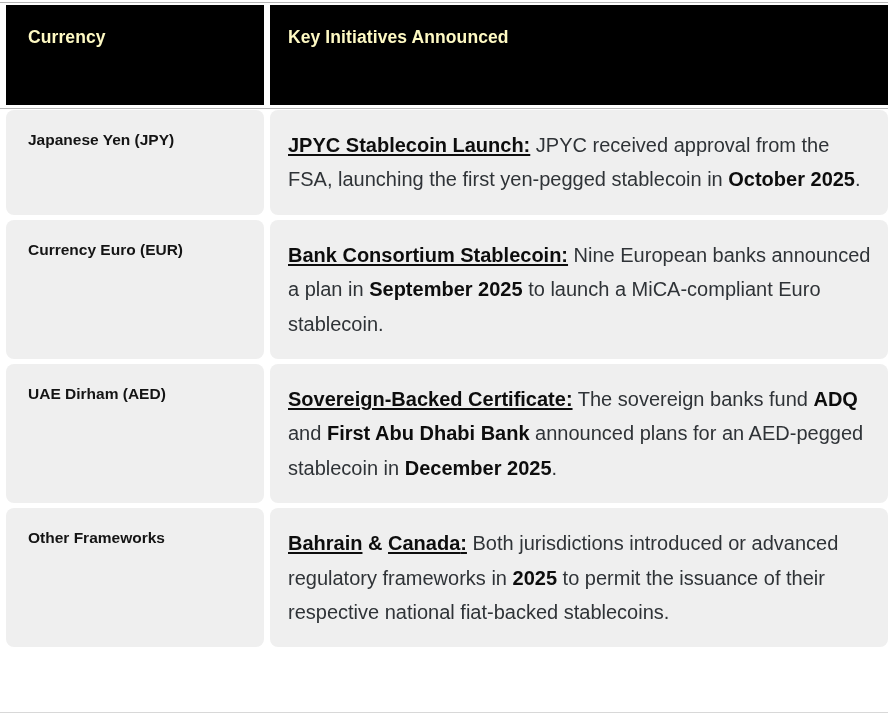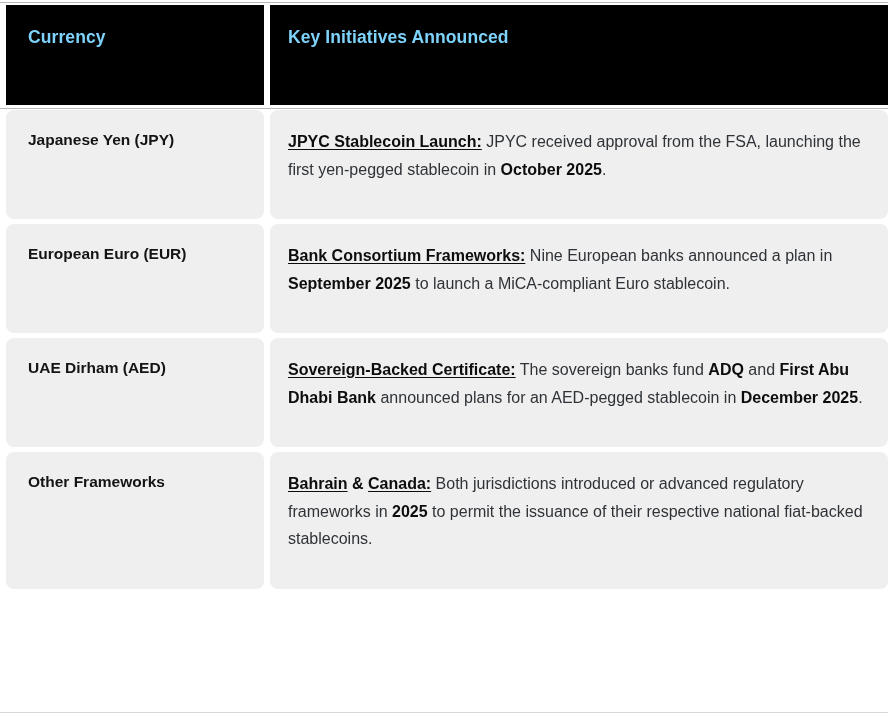--- a/index.html
+++ b/index.html
@@ -56,21 +56,21 @@
     background: #d8d8d8;
   }
 
   .pos-layer { position: relative; width: 896px; height: 716px; }
 
   col.col-currency { width: 258px; }
   col.col-initiatives { width: 618px; }
 
   thead th {
     background: #000000;
-    color: #7dd3fc;
+    color: #fef9c3;
     font-size: 17.5px;
     font-weight: bold;
     text-align: left;
     vertical-align: top;
     padding: 22px 0 0 22px;
     height: 100px;
     box-sizing: border-box;
     letter-spacing: 0.1px;
   }
   thead th.th-initiatives {
@@ -87,22 +87,22 @@
 
   td.cell-currency {
     font-size: 15.5px;
     font-weight: bold;
     padding: 20px 10px 20px 22px;
     line-height: 1.35;
     color: #141414;
   }
 
   td.cell-initiatives {
-    font-size: 16px;
-    padding: 18px 16px 36px 18px;
+    font-size: 20px;
+    padding: 18px 16px 18px 18px;
     line-height: 1.72;
     color: #2f3337;
     font-weight: 400;
   }
 
   td.cell-initiatives .lead {
     font-weight: bold;
     text-decoration: underline;
     text-underline-offset: 2px;
     color: #0d0d0d;
@@ -145,22 +145,22 @@
         </tr>
       </thead>
       <tbody>
 
         <tr>
           <td class="cell-currency">Japanese Yen (JPY)</td>
           <td class="cell-initiatives"><span class="lead">JPYC Stablecoin Launch:</span><span> JPYC received approval from the FSA, launching the first yen-pegged stablecoin in </span><b>October 2025</b><span>.</span></td>
         </tr>
 
         <tr>
-          <td class="cell-currency">European Euro (EUR)</td>
-          <td class="cell-initiatives"><span class="lead">Bank Consortium Frameworks:</span><span> Nine European banks announced a plan in </span><b>September 2025</b><span> to launch a MiCA-compliant Euro stablecoin.</span></td>
+          <td class="cell-currency">Currency Euro (EUR)</td>
+          <td class="cell-initiatives"><span class="lead">Bank Consortium Stablecoin:</span><span> Nine European banks announced a plan in </span><b>September 2025</b><span> to launch a MiCA-compliant Euro stablecoin.</span></td>
         </tr>
 
         <tr>
           <td class="cell-currency">UAE Dirham (AED)</td>
           <td class="cell-initiatives"><span class="lead">Sovereign-Backed Certificate:</span><span> The sovereign banks fund </span><b>ADQ</b><span> and </span><b>First Abu Dhabi Bank</b><span> announced plans for an AED-pegged stablecoin in </span><b>December 2025</b><span>.</span></td>
         </tr>
 
 
         <tr>
           <td class="cell-currency">Other Frameworks</td>

